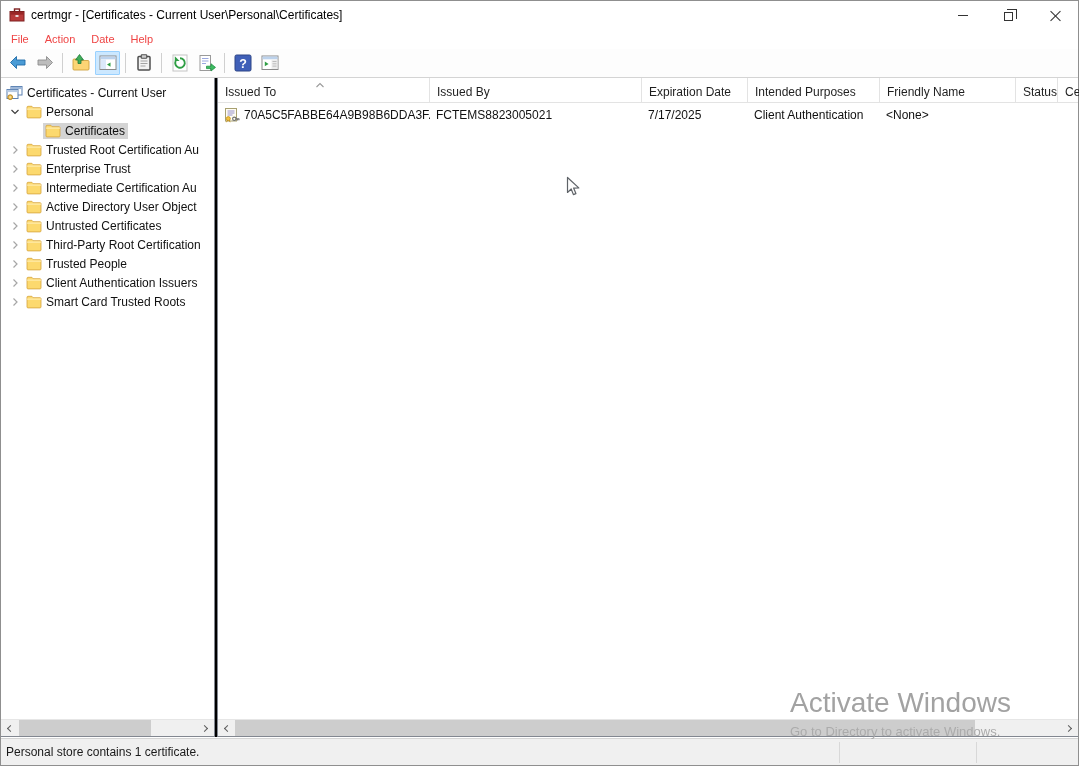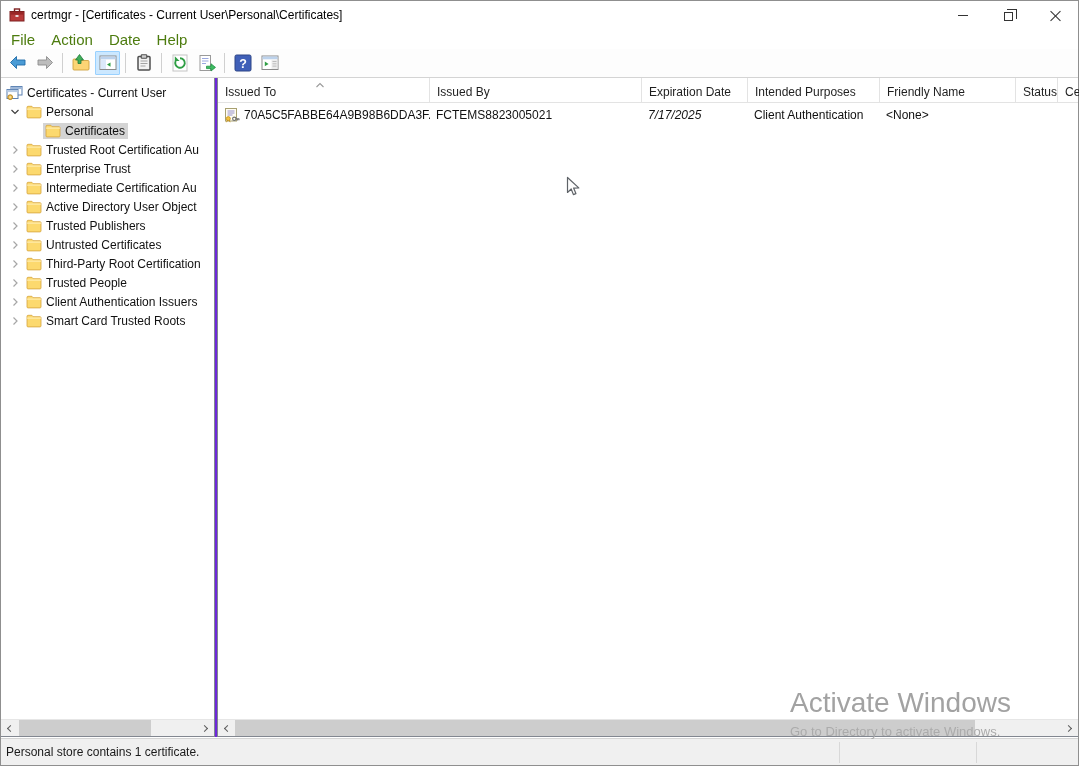--- a/index.html
+++ b/index.html
@@ -15,31 +15,31 @@
   .glyph-min { width:10px; height:0; border-top:1px solid #333; }
   .glyph-restore { position:relative; width:9px; height:9px; border:1px solid #333; background:#fff; margin-top:2px; margin-left:-2px; }
   .glyph-restore:before { content:""; position:absolute; left:2px; top:-4px; width:9px; height:9px; border:1px solid #333; border-bottom:none; border-left:none; }
   .glyph-close { position:relative; width:11px; height:11px; }
   .glyph-close:before,.glyph-close:after { content:""; position:absolute; left:5px; top:-1px; width:1px; height:14px; background:#333; }
   .glyph-close:before { transform:rotate(45deg); }
   .glyph-close:after { transform:rotate(-45deg); }
 
   
   .menubar { position:absolute; top:28px; left:0; right:0; height:20px; background:#fff; display:flex; align-items:center; padding-left:2px; }
-  .menu-item { font-size:15px; color:#4d7c0f; padding:2px 8px; }
+  .menu-item { font-size:11px; color:#ef4444; padding:2px 8px; }
 
   
   .toolbar { position:absolute; top:48px; left:0; right:0; height:29px; background:#fdfdfd; border-bottom:1px solid #d4d4d4; display:flex; align-items:center; padding-left:3px; }
   .tb-btn { width:25px; height:24px; display:flex; align-items:center; justify-content:center; border:1px solid transparent; border-radius:1px; margin:0 1px; }
   .tb-btn.active { background:#cce8ff; border-color:#99d1ff; }
   .tb-sep { width:1px; height:20px; background:#d0d0d0; margin:0 4px; }
   .icon svg { display:block; }
 
   
-  .content { position:absolute; top:77px; left:0; right:0; bottom:28px; background:#6d28d9; }
+  .content { position:absolute; top:77px; left:0; right:0; bottom:28px; background:#000000; }
   .pane { position:absolute; top:0; bottom:0; background:#fff; display:flex; flex-direction:column; }
   .pane-left { left:0; width:214px; border-right:1px solid #828790; border-bottom:1px solid #828790; }
   .pane-right { left:216px; right:0; border-left:1px solid #828790; border-bottom:1px solid #828790; }
 
   
   .tree { flex:1; overflow:hidden; padding-top:5px; }
   .tree-row { display:flex; align-items:center; height:19px; white-space:nowrap; }
   .tree-row .spacer { display:inline-block; height:1px; flex:none; }
   .expander { width:19px; height:16px; flex:none; display:flex; align-items:center; justify-content:center; }
   .tree-inner { display:inline-flex; align-items:center; gap:4px; padding:1px 3px 1px 2px; }
@@ -321,37 +321,20 @@
                 <path d="M4.5 2.5 L8 6 L4.5 9.5" fill="none" stroke="#a6a6a6" stroke-width="1.2"></path>
               </svg>
             </span>
             <span class="tree-inner">
               <span class="icon">
                 <svg width="16" height="14" viewBox="0 0 16 14">
                   <path d="M1 2.2 c0-.5.4-.9.9-.9 h4 l1.2 1.4 H14.1 c.5 0 .9.4.9.9 V12 c0 .5-.4.9-.9.9 H1.9 c-.5 0-.9-.4-.9-.9 Z" fill="#fcd96e" stroke="#d5a33c" stroke-width="0.8"></path>
                   <path d="M1 4.1 H15" stroke="#fff0bd" stroke-width="1"></path>
                 </svg>
               </span>
-              <span class="tree-label">Trusted Publishers</span>
-            </span>
-          </div>
-          <div class="tree-row">
-            <span class="spacer" style="width: 4px;"></span>
-            <span class="expander">
-              <svg width="12" height="12" viewBox="0 0 12 12">
-                <path d="M4.5 2.5 L8 6 L4.5 9.5" fill="none" stroke="#a6a6a6" stroke-width="1.2"></path>
-              </svg>
-            </span>
-            <span class="tree-inner">
-              <span class="icon">
-                <svg width="16" height="14" viewBox="0 0 16 14">
-                  <path d="M1 2.2 c0-.5.4-.9.9-.9 h4 l1.2 1.4 H14.1 c.5 0 .9.4.9.9 V12 c0 .5-.4.9-.9.9 H1.9 c-.5 0-.9-.4-.9-.9 Z" fill="#fcd96e" stroke="#d5a33c" stroke-width="0.8"></path>
-                  <path d="M1 4.1 H15" stroke="#fff0bd" stroke-width="1"></path>
-                </svg>
-              </span>
               <span class="tree-label">Untrusted Certificates</span>
             </span>
           </div>
           <div class="tree-row">
             <span class="spacer" style="width: 4px;"></span>
             <span class="expander">
               <svg width="12" height="12" viewBox="0 0 12 12">
                 <path d="M4.5 2.5 L8 6 L4.5 9.5" fill="none" stroke="#a6a6a6" stroke-width="1.2"></path>
               </svg>
             </span>
@@ -453,21 +436,21 @@
                   <path d="M3.5 13 l-1 2.2 M5.1 13 l1 2.2" stroke="#c49016" stroke-width="0.9"></path>
                   <circle cx="10.3" cy="11.8" r="1.7" fill="none" stroke="#6f6f6f" stroke-width="1.1"></circle>
                   <path d="M11.8 11.8 h3.5 M13.6 11.8 v1.8 M15 11.8 v1.4" stroke="#6f6f6f" stroke-width="1.1"></path>
                 </svg>
               </span>
               <span>70A5C5FABBE64A9B98B6DDA3F...</span>
             </div>
             <div class="cell" style="width: 212px;">
               <span>FCTEMS8823005021</span>
             </div>
-            <div class="cell" style="width: 106px; font-style: italic;">
+            <div class="cell" style="width: 106px;">
               <span>7/17/2025</span>
             </div>
             <div class="cell" style="width: 132px;">
               <span>Client Authentication</span>
             </div>
             <div class="cell" style="width: 136px; text-align: right;">
               <span>&lt;None&gt;</span>
             </div>
             <div class="cell" style="width: 42px;">
               <span></span>

